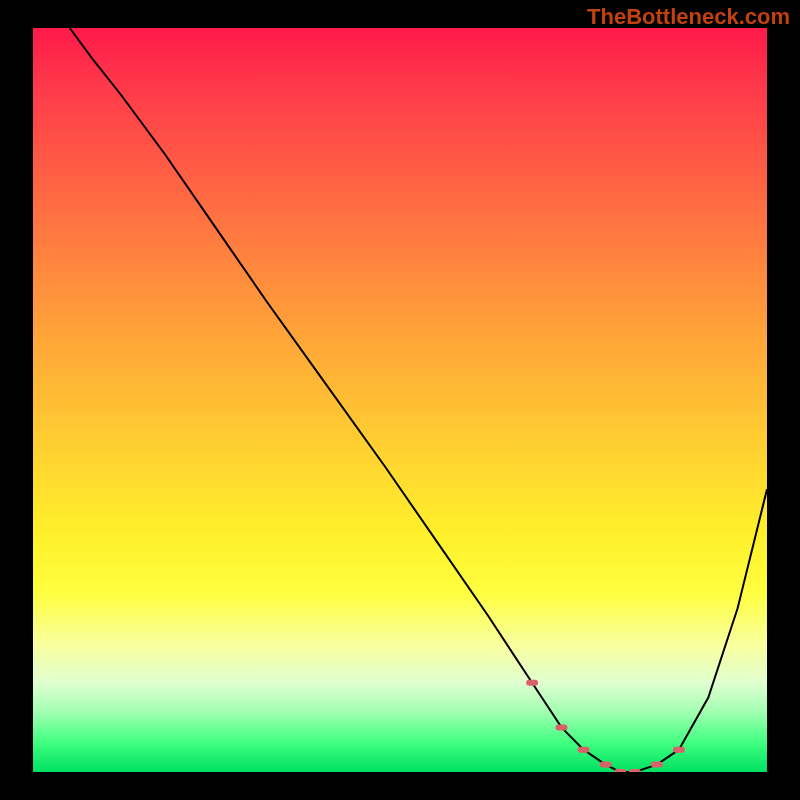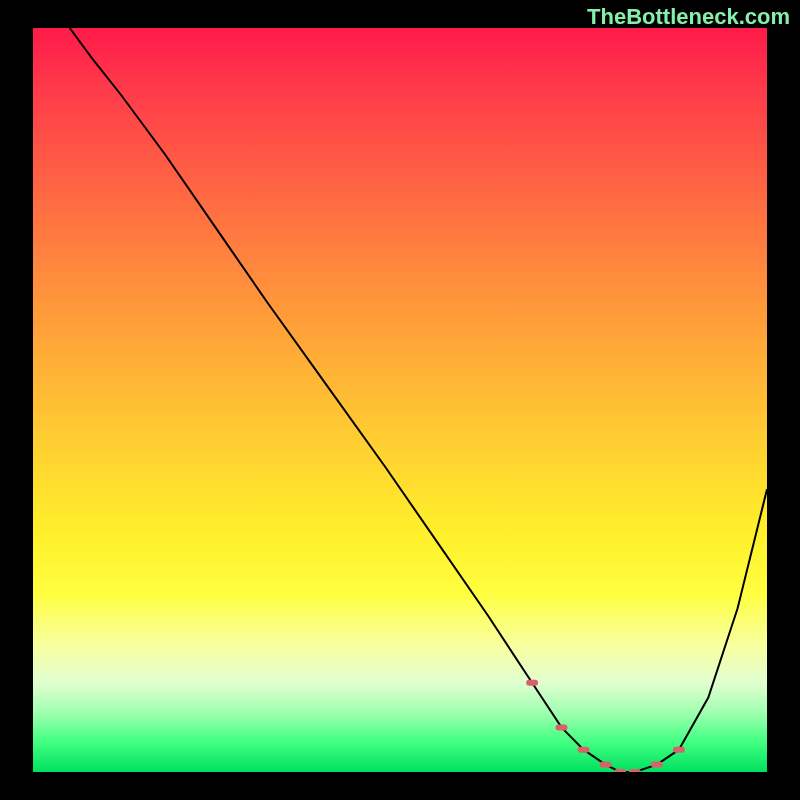--- a/index.html
+++ b/index.html
@@ -7,21 +7,21 @@
     width: 800px;
     height: 800px;
     background: #000;
     position: relative;
     font-family: Arial, sans-serif;
   }
   .watermark {
     position: absolute;
     top: 4px;
     right: 10px;
-    color: #86efac;
+    color: #c2410c;
     font-size: 22px;
     font-weight: bold;
     z-index: 10;
   }
   .plot-area {
     position: absolute;
     left: 33px;
     top: 28px;
     width: 734px;
     height: 744px;

